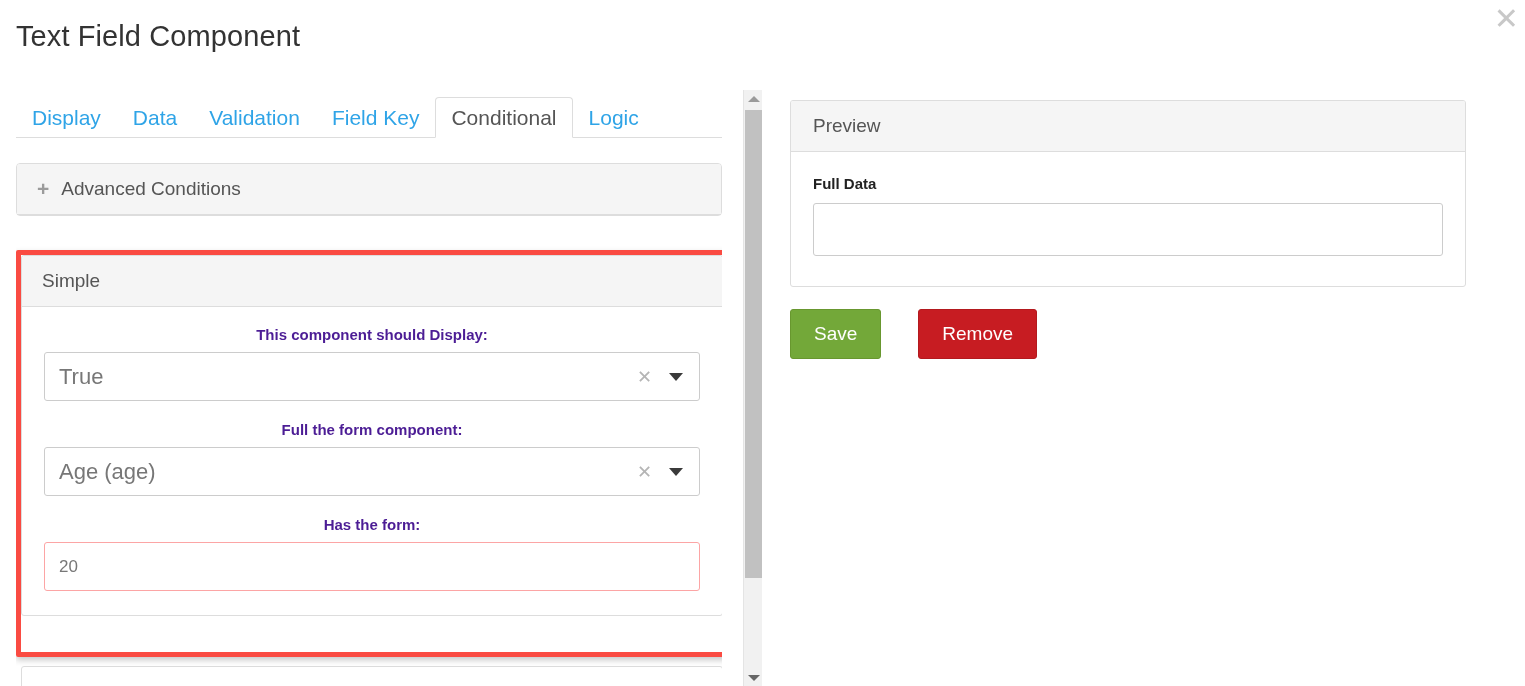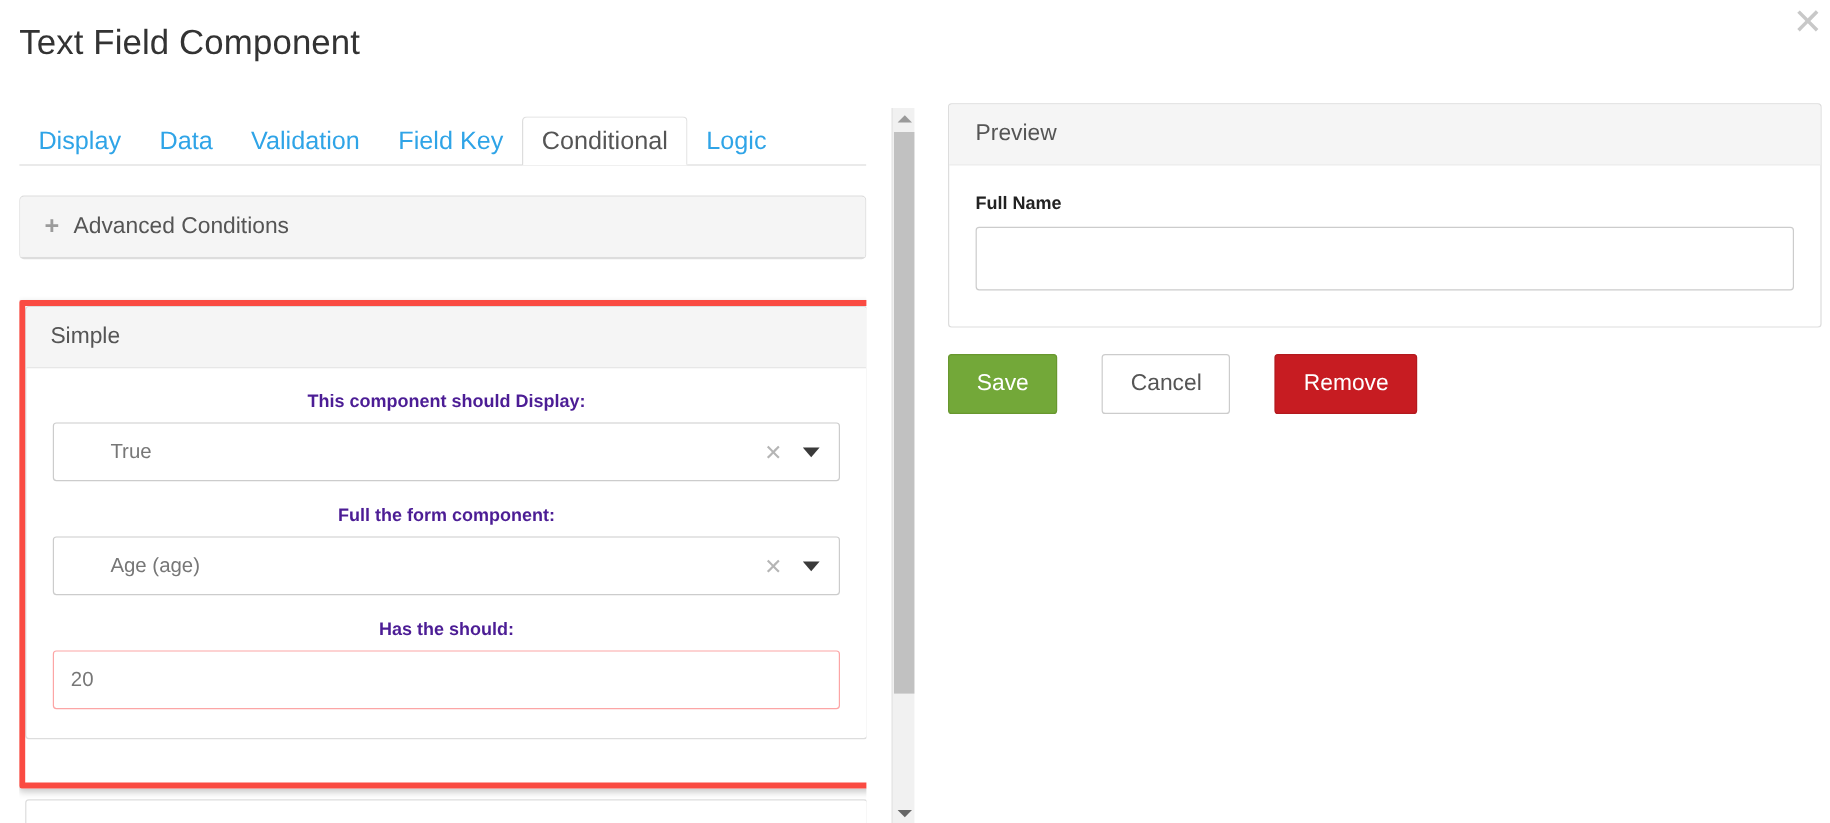--- a/index.html
+++ b/index.html
@@ -139,25 +139,24 @@
     height: 49px;
     border: 1px solid #ccc;
     border-radius: 3px;
     background: #fff;
     display: flex;
     align-items: center;
     padding: 0 14px;
     cursor: pointer;
   }
   .field-value {
-    font-size: 17px;
+    font-size: 22px;
     color: #777;
     line-height: 22px;
     flex: 1;
-    margin-left: 33px;
   }
   .field-icons {
     display: flex;
     align-items: center;
     gap: 17px;
     padding-right: 2px;
   }
   .clear-x {
     color: #b5b5b5;
     font-size: 18px;
@@ -226,22 +225,22 @@
     position: absolute;
     left: 1px; top: 20px;
     width: 17px; height: 468px;
     background: #c1c1c1;
     cursor: pointer;
   }
 
   
   .right-col {
     position: absolute;
-    left: 790px; top: 86px;
-    width: 728px;
+    left: 790px; top: 100px;
+    width: 676px;
   }
   .preview-panel {
     border: 1px solid #ddd;
     border-radius: 3px;
     background: #fff;
   }
   .preview-heading {
     background: #f5f5f5;
     border-bottom: 1px solid #ddd;
     padding: 13px 22px;
@@ -345,21 +344,21 @@
           <div class="field">
             <span class="field-value">Age (age)</span>
             <span class="field-icons">
               <span class="clear-x">✕</span>
               <span class="caret"></span>
             </span>
           </div>
         </div>
 
         <div class="form-group">
-          <label class="ctrl-label">Has the should:</label>
+          <label class="ctrl-label">Has the form:</label>
           <input class="text-input" type="text" value="20" style="">
         </div>
 
       </div>
     </div>
 
     <div class="next-panel"></div>
 
     <div class="highlight-box"></div>
   </div>
@@ -373,25 +372,24 @@
         <div class="tri-down"></div>
       </div>
   </div>
 
   <div class="right-col">
     <div class="preview-panel">
       <div class="preview-heading">
         <div class="preview-title">Preview</div>
       </div>
       <div class="preview-body">
-        <label class="preview-label">Full Name</label>
+        <label class="preview-label">Full Data</label>
         <input class="preview-input" type="text" placeholder="" style="">
       </div>
     </div>
 
     <div class="btn-row">
       <div class="btn btn-save">Save</div>
-      <div class="btn btn-cancel">Cancel</div>
       <div class="btn btn-remove">Remove</div>
     </div>
   </div>
 
 </div>
 
 </body></html>

